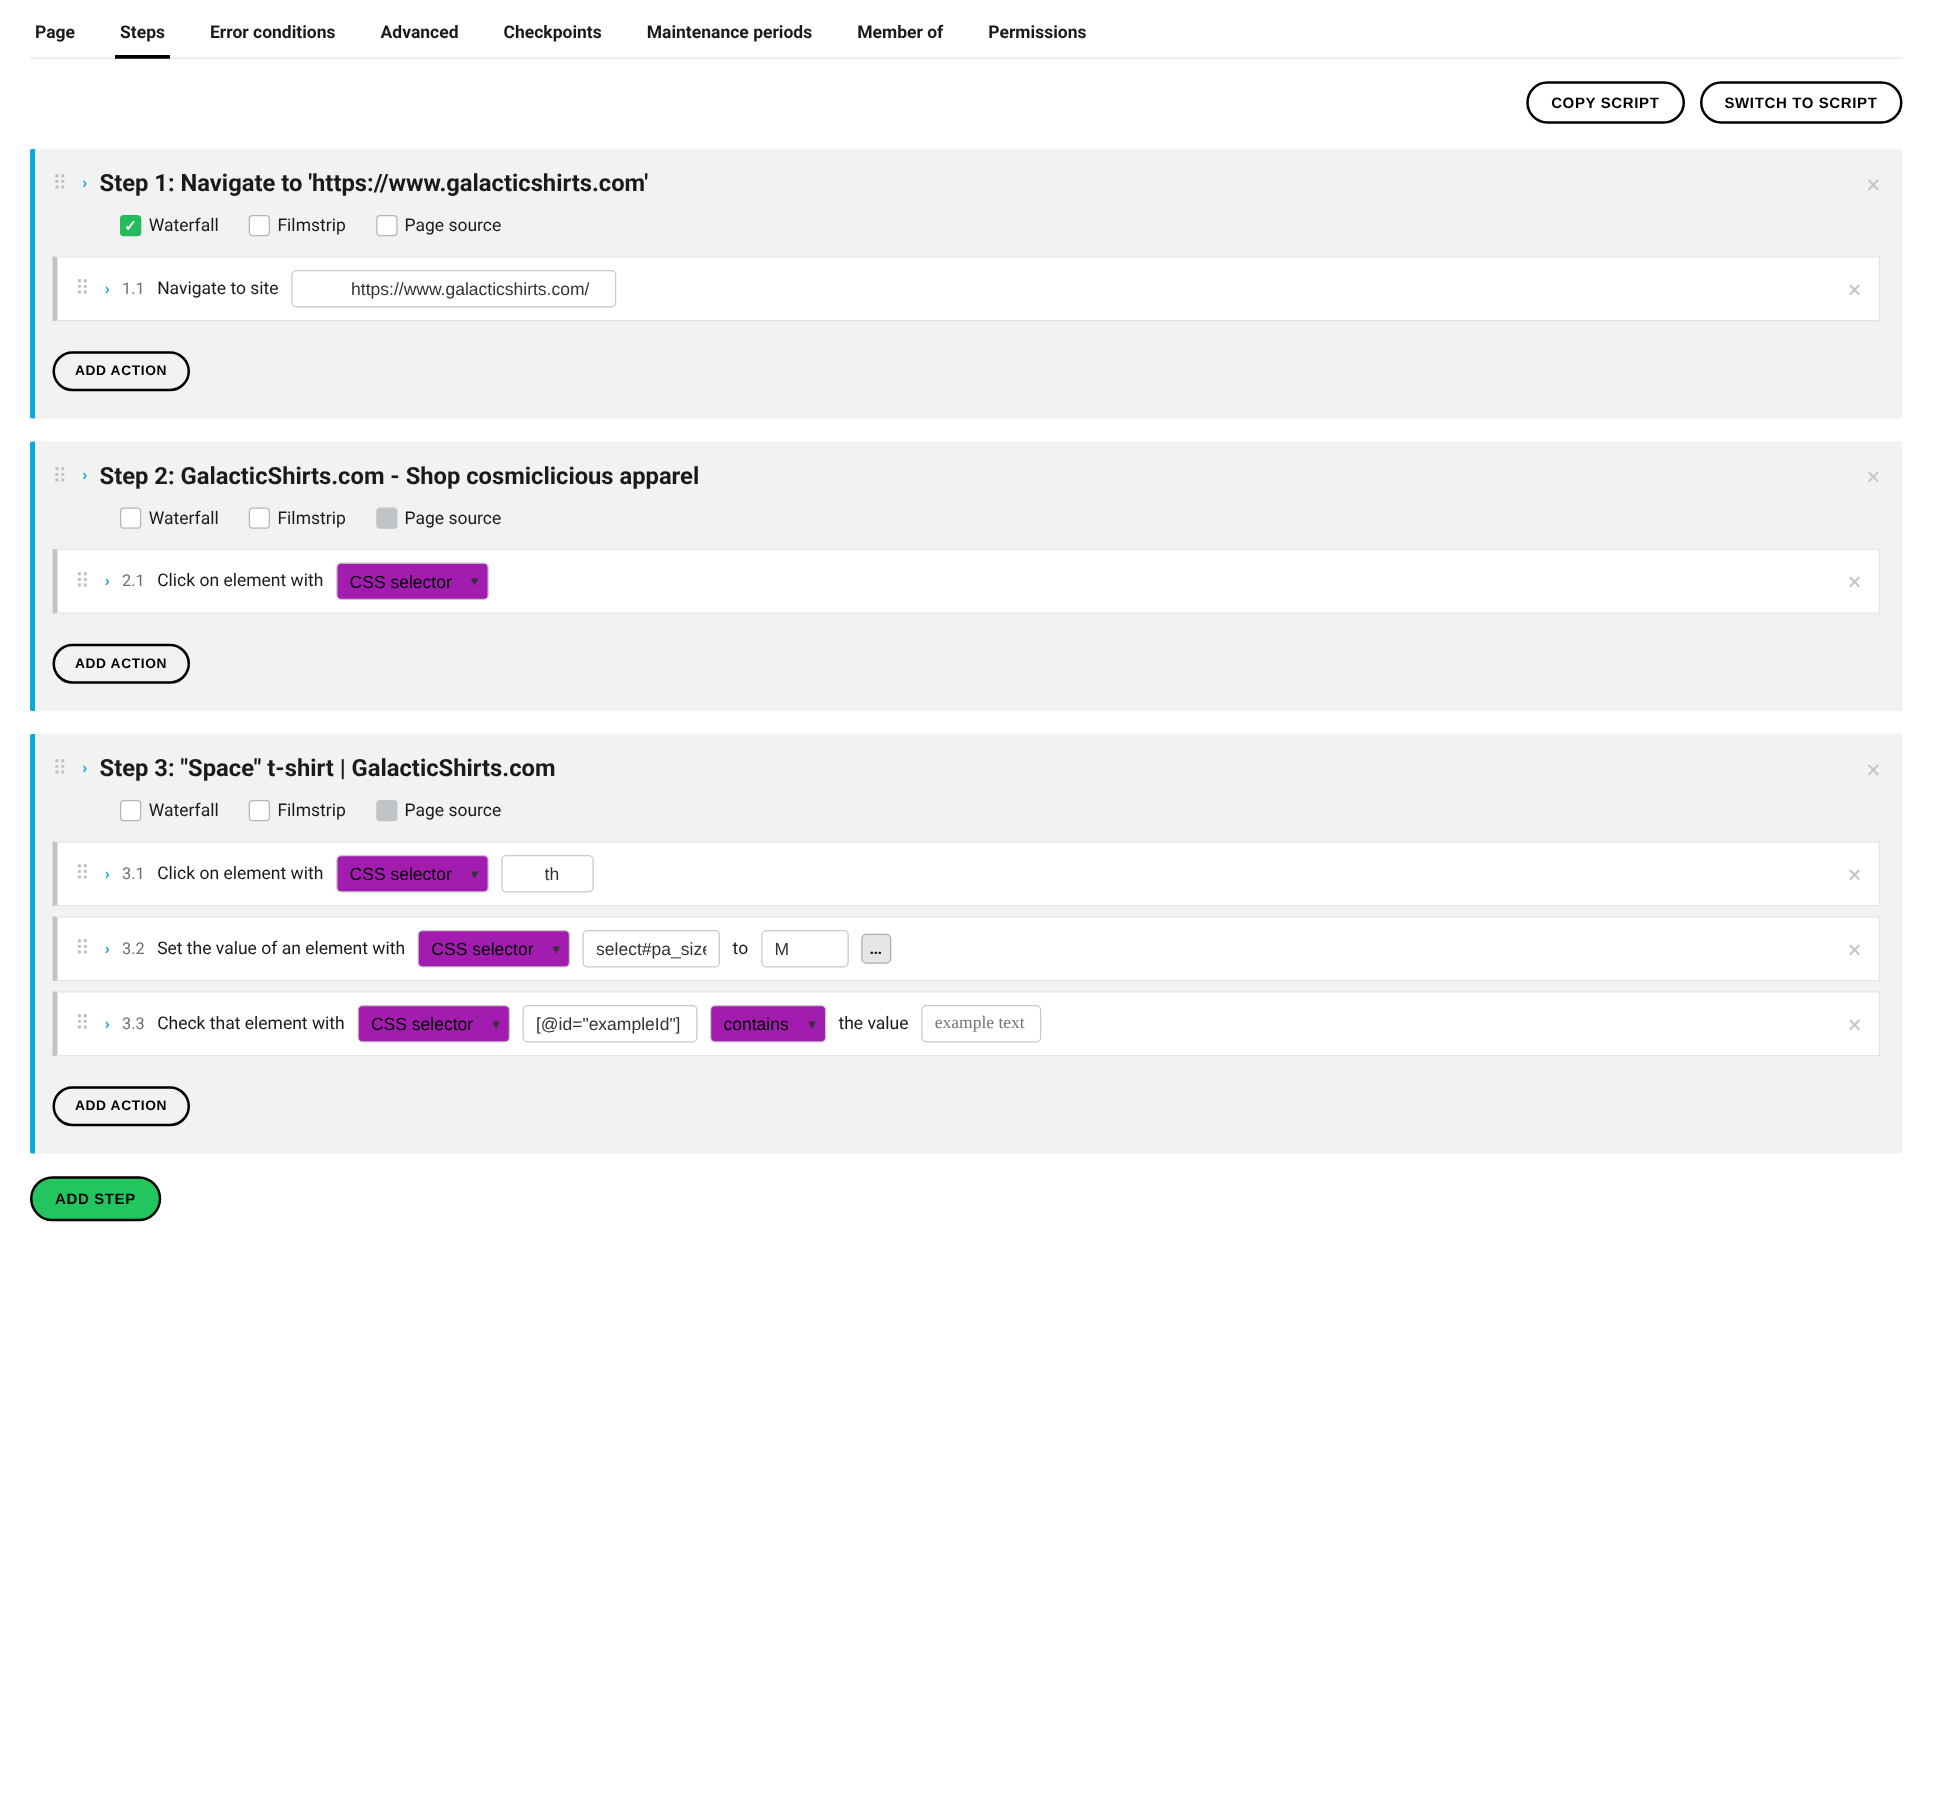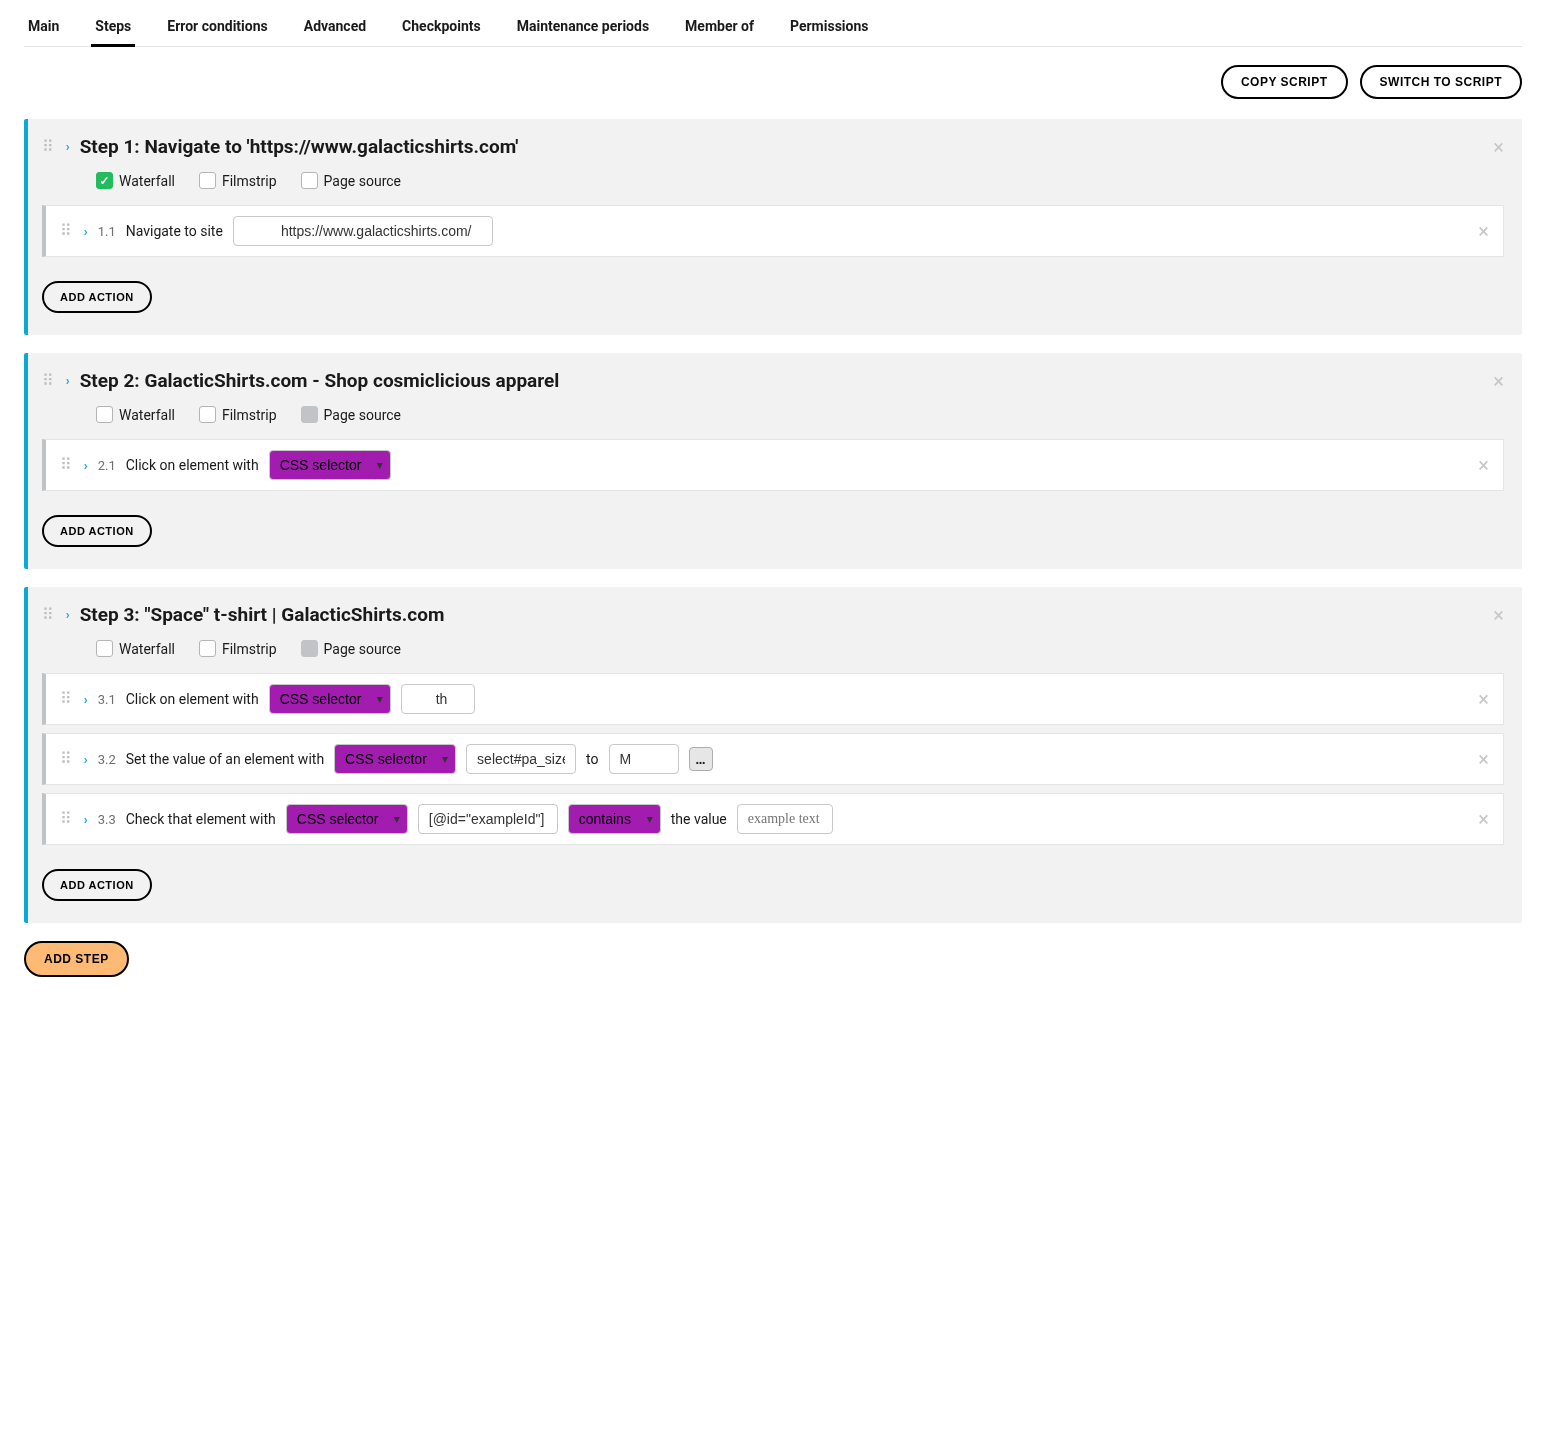--- a/index.html
+++ b/index.html
@@ -143,38 +143,38 @@
     border-radius: 22px;
     padding: 8px 16px;
     font-weight:700;
     font-size:11px;
     letter-spacing:0.5px;
     cursor:pointer;
     margin-top: 16px;
   }
   .add-step-btn {
     border: 2px solid #000;
-    background: #fdba74;
+    background: #22c55e;
     border-radius: 22px;
     padding: 9px 18px;
     font-weight:700;
     font-size:12px;
     letter-spacing:0.5px;
     cursor:pointer;
   }
   .placeholder { color:#999; }
 </style>
 </head>
 <body>
 
 
 
 
 <div class="tabs">
-  <div class="tab">Main</div>
+  <div class="tab">Page</div>
   <div class="tab active">Steps</div>
   <div class="tab">Error conditions</div>
   <div class="tab">Advanced</div>
   <div class="tab">Checkpoints</div>
   <div class="tab">Maintenance periods</div>
   <div class="tab">Member of</div>
   <div class="tab">Permissions</div>
 </div>
 
 

